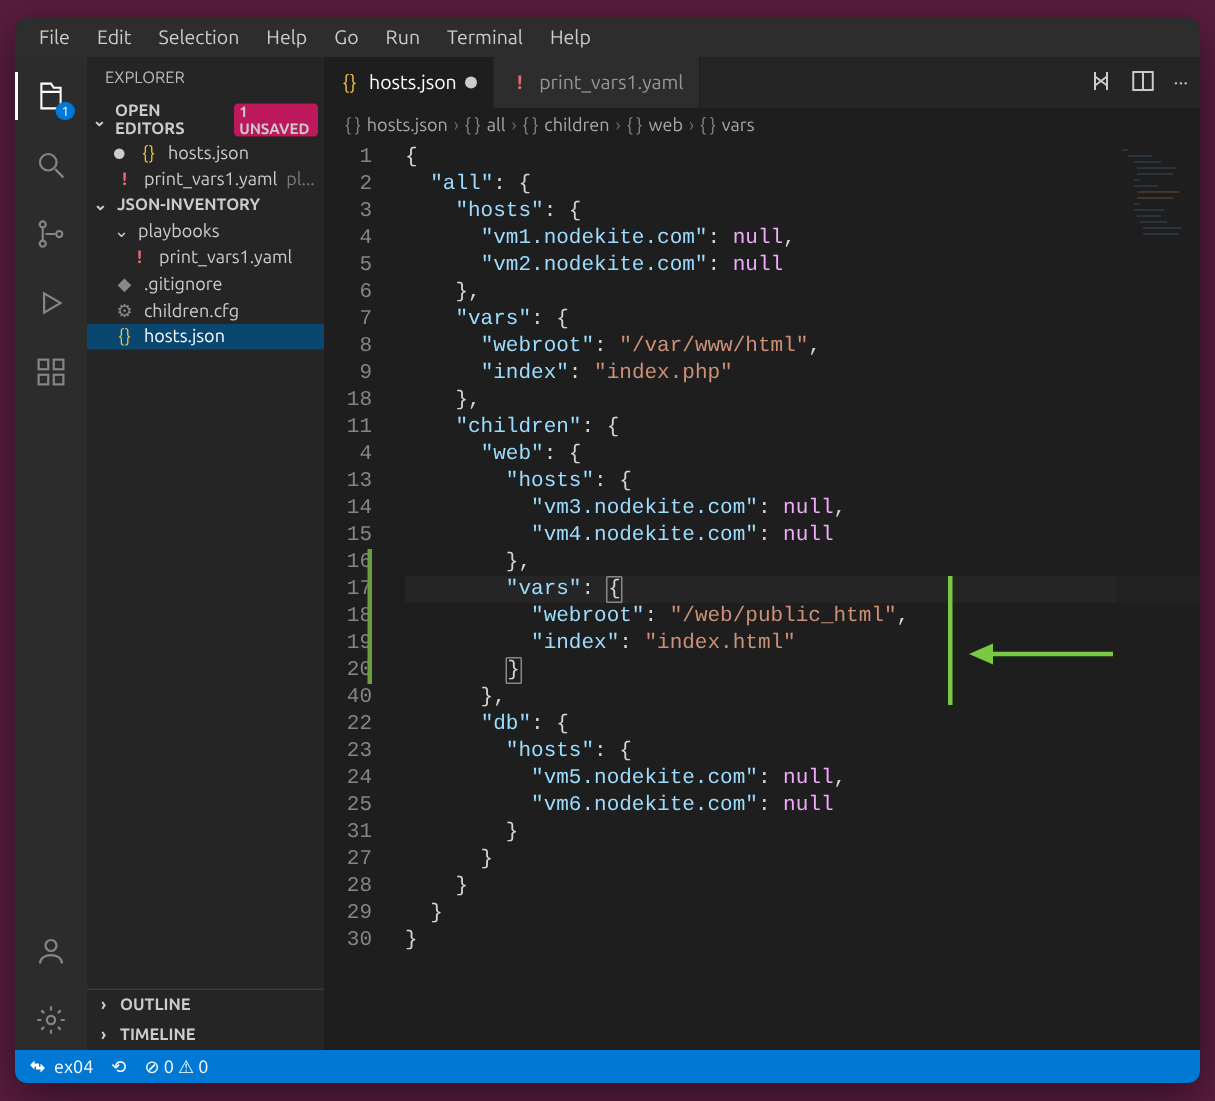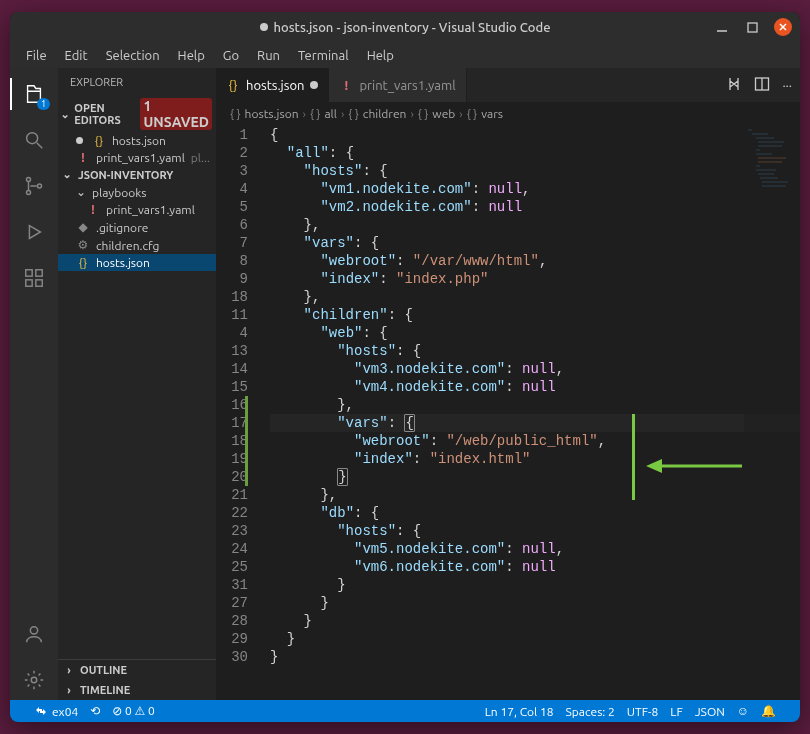--- a/index.html
+++ b/index.html
@@ -159,23 +159,23 @@
     font-size:11px;
     font-weight:700;
     cursor:pointer;
   }
   .sect-header .chev {
     width:14px;
     text-align:center;
     color:#ccc;
   }
   .unsaved-badge {
-    background:#7f1d1d;
+    background:#be185d;
     color:#ccc;
-    font-size:14px;
+    font-size:10px;
     padding:0 3px;
     border-radius:3px;
     margin-left:4px;
   }
   .tree-item {
     display:flex;
     align-items:center;
     gap:6px;
     padding: 2px 4px 2px 18px;
     cursor:pointer;
@@ -313,61 +313,37 @@
   }
 
   
   .statusbar {
     height:22px;
     background:#0078d4;
     display:flex;
     align-items:center;
     color:#fff;
     font-size:12px;
-    padding:0 24px;
+    padding:0 8px;
     gap:12px;
   }
   .statusbar .sb-item {
     display:flex;
     align-items:center;
     gap:4px;
     cursor:pointer;
   }
   .statusbar .sb-right { margin-left:auto; display:flex; gap:12px; }
 </style>
 </head>
 <body>
 
 <div class="desktop">
   <div class="window">
 
-    <div class="titlebar">
-      <div class="title-wrap">
-        <span class="dot"></span>
-        <span>hosts.json - json-inventory - Visual Studio Code</span>
-      </div>
-      <div class="titlebar-controls">
-        <div class="tc-btn">
-          <svg width="12" height="12" viewBox="0 0 12 12">
-              <line x1="1" y1="10" x2="11" y2="10" stroke="#ccc" stroke-width="1.5"></line>
-            </svg>
-        </div>
-        <div class="tc-btn">
-          <svg width="11" height="11" viewBox="0 0 11 11">
-              <rect x="1" y="1" width="9" height="9" fill="none" stroke="#ccc" stroke-width="1.3"></rect>
-            </svg>
-        </div>
-        <div class="tc-close">
-          <svg width="10" height="10" viewBox="0 0 10 10">
-              <line x1="2" y1="2" x2="8" y2="8" stroke="#fff" stroke-width="1.5"></line>
-              <line x1="8" y1="2" x2="2" y2="8" stroke="#fff" stroke-width="1.5"></line>
-            </svg>
-        </div>
-      </div>
-    </div>
 
     <div class="menubar" id="menubar">
         <div class="menu-item">File</div>
         <div class="menu-item">Edit</div>
         <div class="menu-item">Selection</div>
         <div class="menu-item">Help</div>
         <div class="menu-item">Go</div>
         <div class="menu-item">Run</div>
         <div class="menu-item">Terminal</div>
         <div class="menu-item">Help</div>
@@ -559,21 +535,21 @@
               <div class="ln gutter-row">11</div>
               <div class="ln gutter-row">4</div>
               <div class="ln gutter-row">13</div>
               <div class="ln gutter-row">14</div>
               <div class="ln gutter-row">15</div>
               <div class="ln gutter-row">16<span class="gmod"></span></div>
               <div class="ln gutter-row">17<span class="gmod"></span></div>
               <div class="ln gutter-row">18<span class="gmod"></span></div>
               <div class="ln gutter-row">19<span class="gmod"></span></div>
               <div class="ln gutter-row">20<span class="gmod"></span></div>
-              <div class="ln gutter-row">21</div>
+              <div class="ln gutter-row">40</div>
               <div class="ln gutter-row">22</div>
               <div class="ln gutter-row">23</div>
               <div class="ln gutter-row">24</div>
               <div class="ln gutter-row">25</div>
               <div class="ln gutter-row">31</div>
               <div class="ln gutter-row">27</div>
               <div class="ln gutter-row">28</div>
               <div class="ln gutter-row">29</div>
               <div class="ln gutter-row">30</div>
             </div>
@@ -617,39 +593,16 @@
             <path d="M2 6l3-3v2h3v2H5v2zM12 8l-3 3v-2H6V7h3V5z"></path>
           </svg>
         <span>ex04</span>
       </div>
       <div class="sb-item">
           <span>⟲</span>
         </div>
       <div class="sb-item">
           <span>⊘ 0 ⚠ 0</span>
         </div>
-      <div class="sb-right">
-        <div class="sb-item">
-            <span>Ln 17, Col 18</span>
-          </div>
-        <div class="sb-item">
-            <span>Spaces: 2</span>
-          </div>
-        <div class="sb-item">
-            <span>UTF-8</span>
-          </div>
-        <div class="sb-item">
-            <span>LF</span>
-          </div>
-        <div class="sb-item">
-            <span>JSON</span>
-          </div>
-        <div class="sb-item">
-            <span>☺</span>
-          </div>
-        <div class="sb-item">
-            <span>🔔</span>
-          </div>
-      </div>
     </div>
 
   </div>
 </div>
 
 </body></html>

